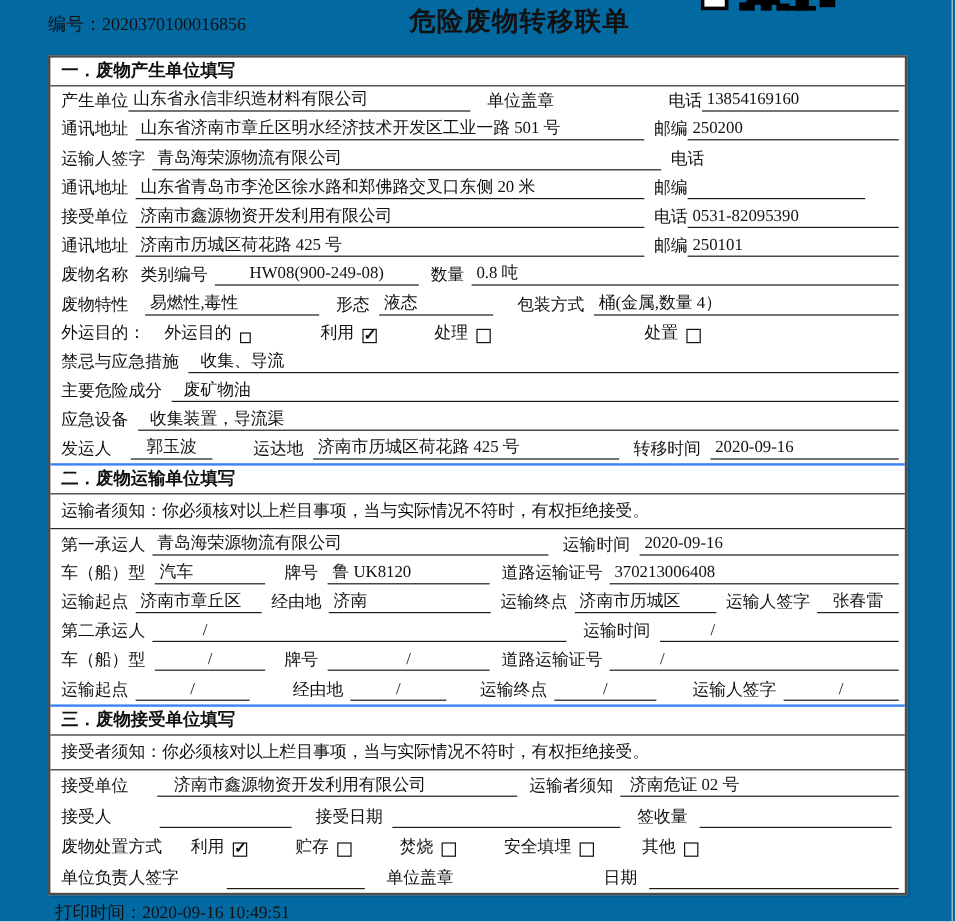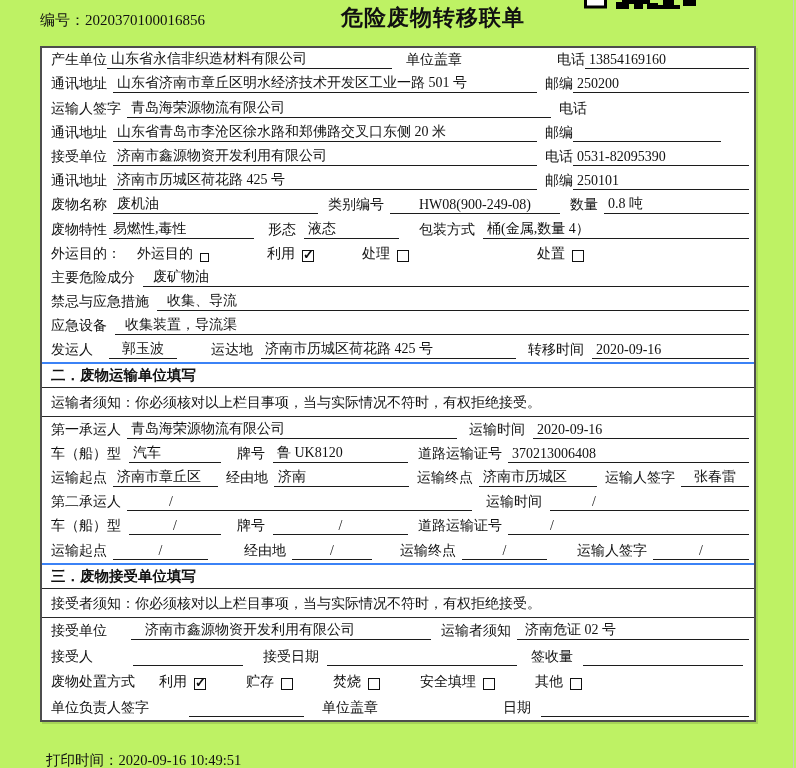--- a/index.html
+++ b/index.html
@@ -1,18 +1,18 @@
 <!DOCTYPE html>
 <html><head>
 <meta charset="utf-8">
 <style>
   * { margin:0; padding:0; box-sizing:border-box; }
   html,body { background:#fff; }
   .sheet {
-    position:relative; width:796px; height:768px; background:#bef264;
+    position:relative; width:796px; height:768px; background:#0369a1;
     font-family:"Liberation Serif","DejaVu Serif",serif; color:#111;
     overflow:hidden;
   }
   .doc-number {
     position:absolute; left:40px; top:11px; font-size:15px; white-space:nowrap;
   }
   .doc-title {
     position:absolute; left:0; right:0; top:3px; text-align:center; text-indent:70px;
     font-family:"Liberation Sans","DejaVu Sans",sans-serif;
     font-size:22px; font-weight:bold; letter-spacing:1px;
@@ -80,20 +80,21 @@
     <rect x="63" y="3" width="11" height="6" fill="#000"></rect>
     <rect x="79" y="0" width="11" height="9" fill="#000"></rect>
     <rect x="71" y="5" width="25" height="4" fill="#000"></rect>
     <rect x="99" y="0" width="13" height="6" fill="#000"></rect>
   </svg>
   <div class="page-edge"></div>
 
   <div class="doc-table">
 
     <div class="section s1">
+      <div class="sec-header">一．废物产生单位填写</div>
 
       <div class="frow">
         <span class="lbl">产生单位</span>
         <span class="val" style="width:285px">山东省永信非织造材料有限公司</span>
         <span class="lbl" style="margin-left:14px">单位盖章</span>
         <span class="sp"></span>
         <span class="lbl">电话</span>
         <span class="val" style="width:164px">13854169160</span>
       </div>
 
@@ -126,30 +127,29 @@
 
       <div class="frow">
         <span class="lbl">通讯地址</span>
         <span class="val" style="width:424px;margin-left:6px">济南市历城区荷花路 425 号</span>
         <span class="lbl" style="margin-left:8px">邮编</span>
         <span class="val grow">250101</span>
       </div>
 
       <div class="frow">
         <span class="lbl">废物名称</span>
-        <span class="val" style="width:205px;margin-left:6px">废机油</span>
         <span class="lbl" style="margin-left:10px">类别编号</span>
         <span class="val c" style="width:170px;margin-left:6px">HW08(900-249-08)</span>
         <span class="lbl" style="margin-left:10px">数量</span>
         <span class="val grow" style="margin-left:6px">0.8 吨</span>
       </div>
 
       <div class="frow">
         <span class="lbl">废物特性</span>
-        <span class="val" style="width:145px;margin-left:2px">易燃性,毒性</span>
+        <span class="val" style="width:145px;margin-left:14px">易燃性,毒性</span>
         <span class="lbl" style="margin-left:14px">形态</span>
         <span class="val" style="width:95px;margin-left:8px">液态</span>
         <span class="lbl" style="margin-left:20px">包装方式</span>
         <span class="val grow" style="margin-left:8px">桶(金属,数量 4）</span>
       </div>
 
       <div class="frow">
         <span class="lbl">外运目的：</span>
         <span class="opt" style="margin-left:16px">
           <span>外运目的</span>
@@ -163,27 +163,27 @@
           <span>处理</span>
           <span class="cb"></span>
         </span>
         <span class="opt" style="margin-left:128px">
           <span>处置</span>
           <span class="cb"></span>
         </span>
       </div>
 
       <div class="frow">
+        <span class="lbl">禁忌与应急措施</span>
+        <span class="val grow" style="margin-left:8px;padding-left:10px">收集、导流</span>
+      </div>
+
+      <div class="frow">
         <span class="lbl">主要危险成分</span>
         <span class="val grow" style="margin-left:8px;padding-left:10px">废矿物油</span>
-      </div>
-
-      <div class="frow">
-        <span class="lbl">禁忌与应急措施</span>
-        <span class="val grow" style="margin-left:8px;padding-left:10px">收集、导流</span>
       </div>
 
       <div class="frow">
         <span class="lbl">应急设备</span>
         <span class="val grow" style="margin-left:8px;padding-left:10px">收集装置，导流渠</span>
       </div>
 
       <div class="frow">
         <span class="lbl">发运人</span>
         <span class="val c" style="width:68px;margin-left:16px">郭玉波</span>

